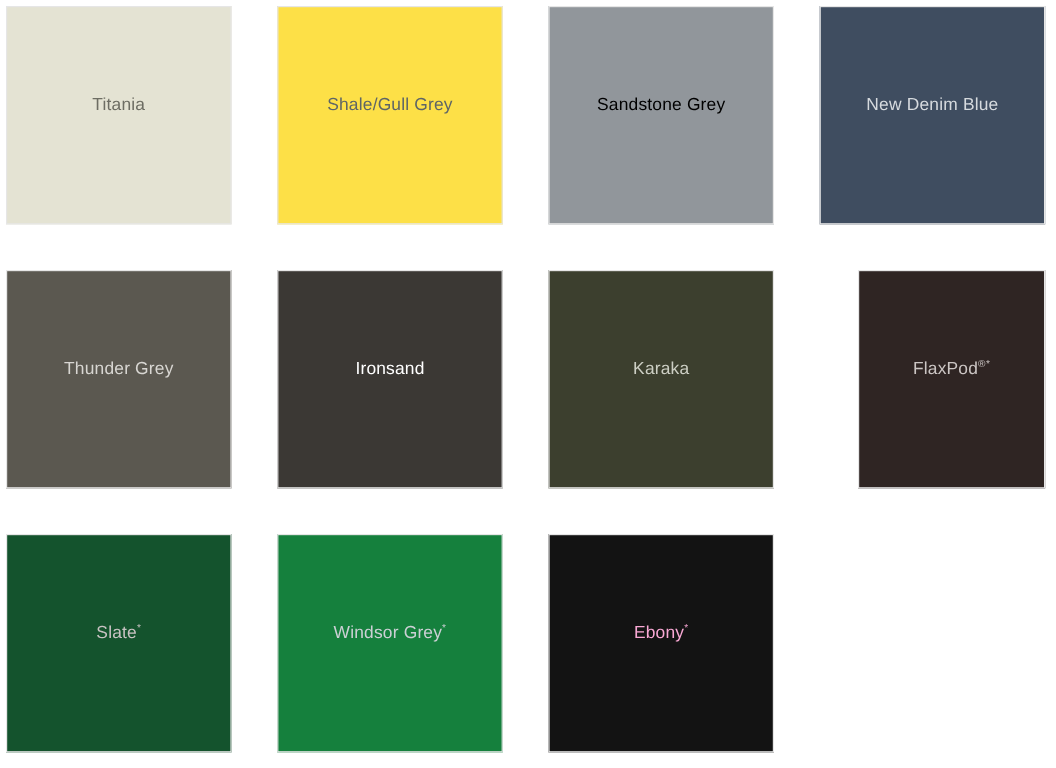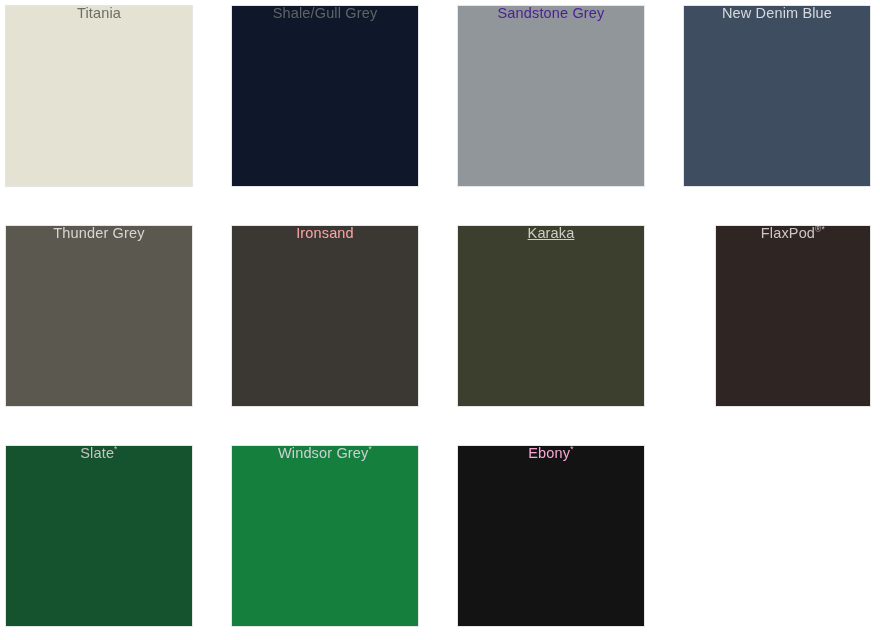--- a/index.html
+++ b/index.html
@@ -23,21 +23,21 @@
     column-gap: 38px;
     row-gap: 38px;
     padding: 5px 0 0 5px;
     box-sizing: border-box;
   }
   .swatch {
     position: relative;
     box-sizing: border-box;
     border: 1px solid #e6e6e6;
     display: flex;
-    align-items: flex-start;
+    align-items: center;
     justify-content: center;
     overflow: hidden;
   }
   .swatch-label {
     display: block;
     width: 100%;
     text-align: center;
     font-size: 14.5px;
     font-weight: 400;
     letter-spacing: 0.15px;
@@ -56,53 +56,53 @@
 <body style="background: rgb(255, 255, 255);">
 
 <div id="swatch-grid">
 
   <div class="swatch" style="background-color: rgb(228, 227, 211); border-color: rgb(230, 230, 230);">
     <span class="swatch-label" style="color: rgb(109, 109, 99);">
       <span>Titania</span><sup></sup>
     </span>
   </div>
 
-  <div class="swatch" style="background-color: #0f172a; border-color: rgb(230, 230, 230);">
+  <div class="swatch" style="background-color: #fde047; border-color: rgb(230, 230, 230);">
     <span class="swatch-label" style="color: rgb(94, 101, 102);">
       <span>Shale/Gull Grey</span><sup></sup>
     </span>
   </div>
 
   <div class="swatch" style="background-color: rgb(145, 150, 155); border-color: rgb(230, 230, 230);">
-    <span class="swatch-label" style="color: #4c1d95;">
+    <span class="swatch-label" style="color: #000000;">
       <span>Sandstone Grey</span><sup></sup>
     </span>
   </div>
 
   <div class="swatch" style="background-color: rgb(63, 77, 96); border-color: rgb(230, 230, 230);">
     <span class="swatch-label" style="color: rgb(214, 218, 222);">
       <span>New Denim Blue</span><sup></sup>
     </span>
   </div>
 
 
   <div class="swatch" style="background-color: rgb(91, 88, 80); border-color: rgb(230, 230, 230);">
     <span class="swatch-label" style="color: rgb(216, 214, 210);">
       <span>Thunder Grey</span><sup></sup>
     </span>
   </div>
 
   <div class="swatch" style="background-color: rgb(59, 56, 52); border-color: rgb(230, 230, 230);">
-    <span class="swatch-label" style="color: #fca5a5;">
+    <span class="swatch-label" style="color: #ffffff;">
       <span>Ironsand</span><sup></sup>
     </span>
   </div>
 
   <div class="swatch" style="background-color: rgb(60, 63, 46); border-color: rgb(230, 230, 230);">
-    <span class="swatch-label" style="color: rgb(205, 207, 196); text-decoration: underline;">
+    <span class="swatch-label" style="color: rgb(205, 207, 196);">
       <span>Karaka</span><sup></sup>
     </span>
   </div>
 
   <div class="swatch" style="background-color: rgb(47, 37, 35); border-color: rgb(230, 230, 230); margin-left: 32px;">
     <span class="swatch-label" style="color: rgb(204, 198, 196);">
       <span>FlaxPod</span><sup>®*</sup>
     </span>
   </div>
 

